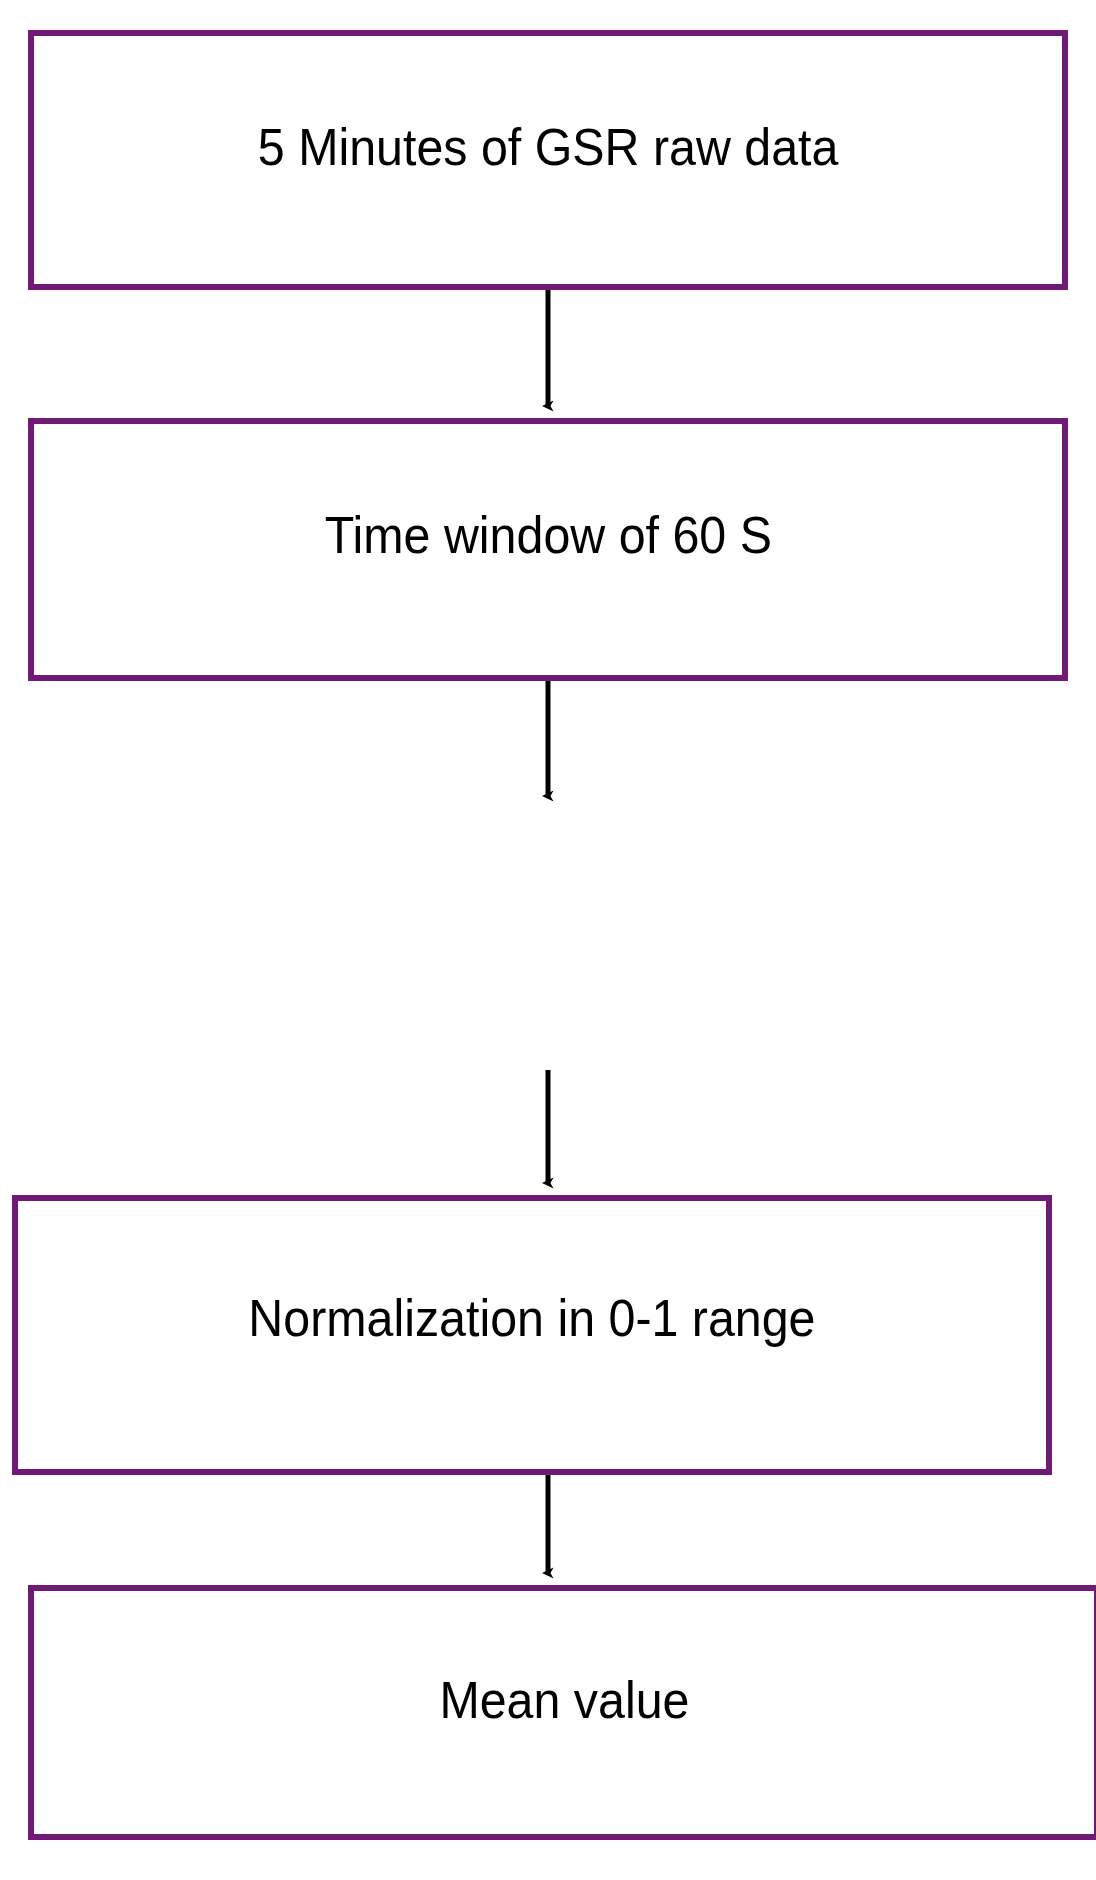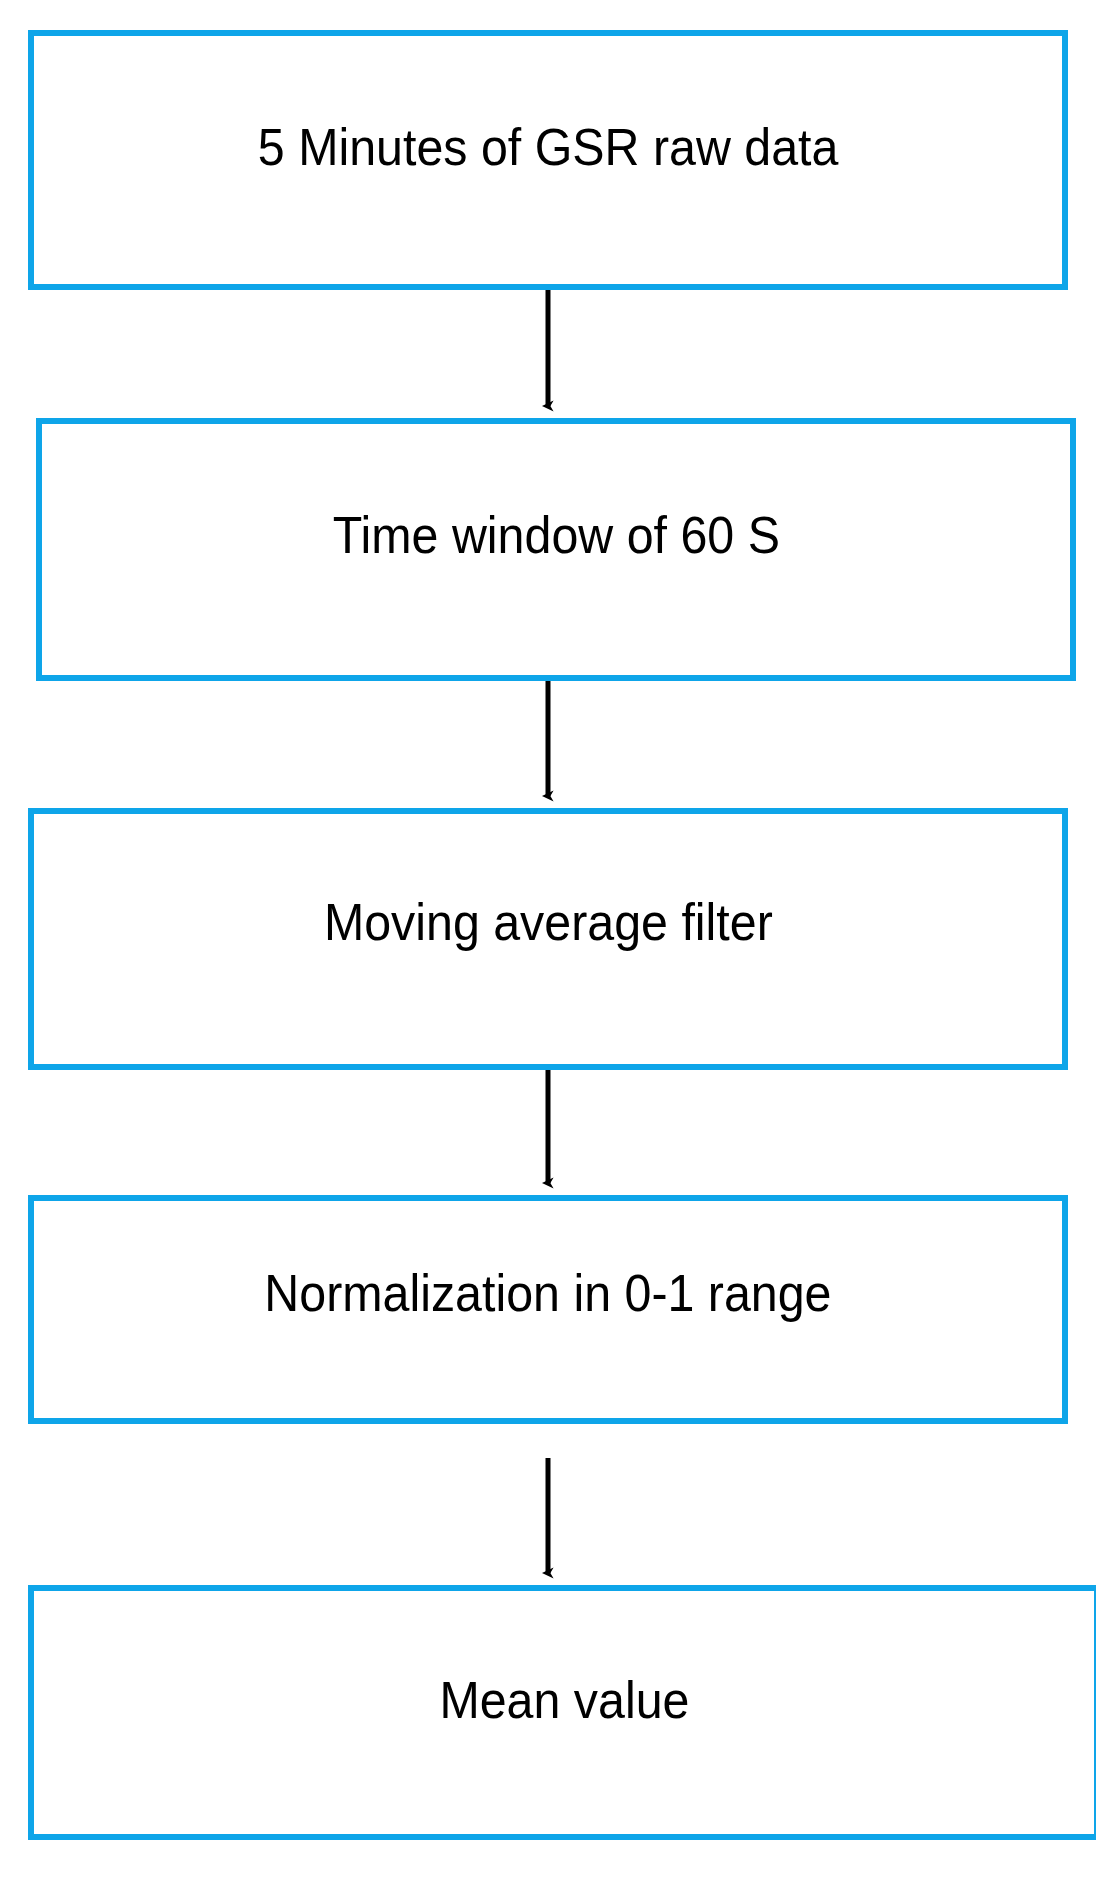--- a/index.html
+++ b/index.html
@@ -14,40 +14,40 @@
     position: relative;
     width: 1096px;
     height: 1880px;
     background: #ffffff;
     overflow: hidden;
   }
   .flow-box {
     position: absolute;
     box-sizing: border-box;
     background: #ffffff;
-    border: 6px solid #0ea5e9;
+    border: 6px solid #701a75;
     display: flex;
     align-items: center;
     justify-content: center;
   }
   .flow-box-label {
     font-family: "Liberation Sans", sans-serif;
     font-size: 52px;
     line-height: 1.1;
     color: #000000;
     letter-spacing: 0px;
     white-space: nowrap;
     text-align: center;
     transform: scaleX(0.93);
   }
   
   #box-1 { left: 28px;  top: 30px;   width: 1040px; height: 260px; }
-  #box-2 { left: 36px;  top: 418px;  width: 1040px; height: 263px; }
+  #box-2 { left: 28px;  top: 418px;  width: 1040px; height: 263px; }
   #box-3 { left: 28px;  top: 808px;  width: 1040px; height: 262px; }
-  #box-4 { left: 28px;  top: 1195px; width: 1040px; height: 229px; }
+  #box-4 { left: 12px;  top: 1195px; width: 1040px; height: 280px; }
   #box-5 { left: 28px;  top: 1585px; width: 1072px; height: 255px; }
 
   
   #box-1 .flow-box-label { transform: scaleX(0.93) translateY(-12px); }
   #box-2 .flow-box-label { transform: scaleX(0.93) translateY(-14px); }
   #box-3 .flow-box-label { transform: scaleX(0.93) translateY(-16px); }
   #box-4 .flow-box-label { transform: scaleX(0.93) translateY(-16px); }
   #box-5 .flow-box-label { transform: scaleX(0.93) translateY(-12px); }
 
   .connector {
@@ -80,23 +80,20 @@
   </svg>
 
   <div class="flow-box" id="box-1">
     <span class="flow-box-label">5 Minutes of GSR raw data</span>
   </div>
 
   <div class="flow-box" id="box-2">
     <span class="flow-box-label">Time window of 60 S</span>
   </div>
 
-  <div class="flow-box" id="box-3">
-    <span class="flow-box-label">Moving average filter</span>
-  </div>
 
   <div class="flow-box" id="box-4">
     <span class="flow-box-label">Normalization in 0-1 range</span>
   </div>
 
   <div class="flow-box" id="box-5">
     <span class="flow-box-label">Mean value</span>
   </div>
 
 </div>

